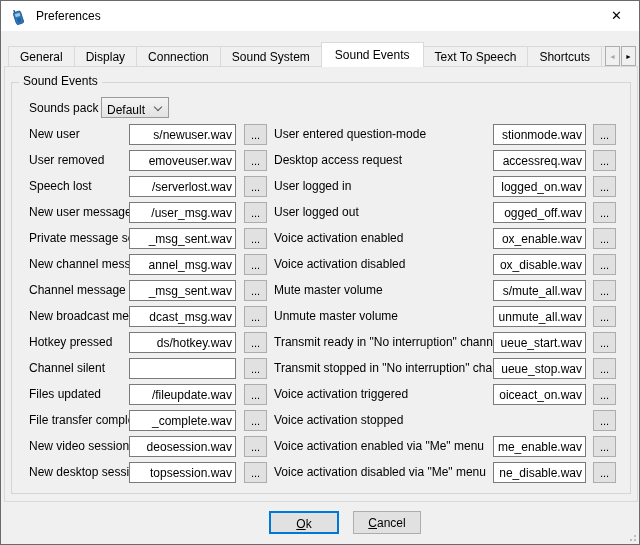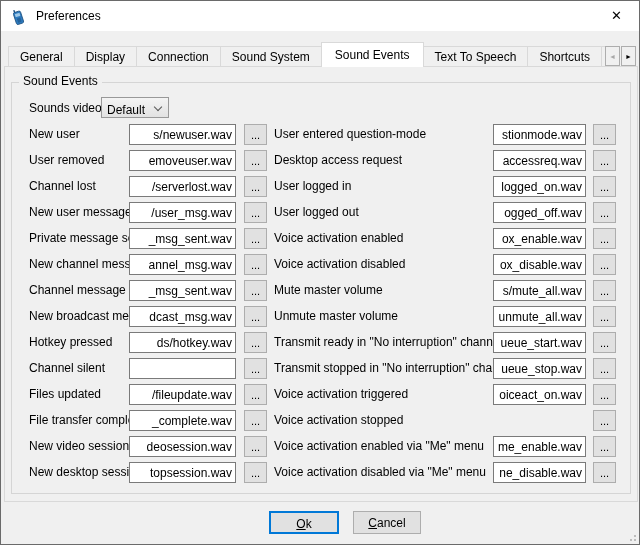--- a/index.html
+++ b/index.html
@@ -92,39 +92,39 @@
   </button>
   <button class="tab-scroll right">
     <span>►</span>
   </button>
 
   <div class="pane"></div>
 
   <div class="groupbox"></div>
   <span class="groupbox-title">Sound Events</span>
 
-  <span class="sounds-pack-label">Sounds video</span>
+  <span class="sounds-pack-label">Sounds pack</span>
   <div class="combo">
     <span>Default</span>
     <span class="chev"></span>
   </div>
 
   <div class="col left" id="col-left">
       <div class="row">
         <span class="lbl">New user</span>
         <input value="s/newuser.wav" style="">
         <button class="browse">...</button>
       </div>
       <div class="row">
         <span class="lbl">User removed</span>
         <input value="emoveuser.wav" style="">
         <button class="browse">...</button>
       </div>
       <div class="row">
-        <span class="lbl">Channel lost</span>
+        <span class="lbl">Speech lost</span>
         <input value="/serverlost.wav" style="">
         <button class="browse">...</button>
       </div>
       <div class="row">
         <span class="lbl">New user message</span>
         <input value="/user_msg.wav" style="">
         <button class="browse">...</button>
       </div>
       <div class="row">
         <span class="lbl">Private message sent</span>

